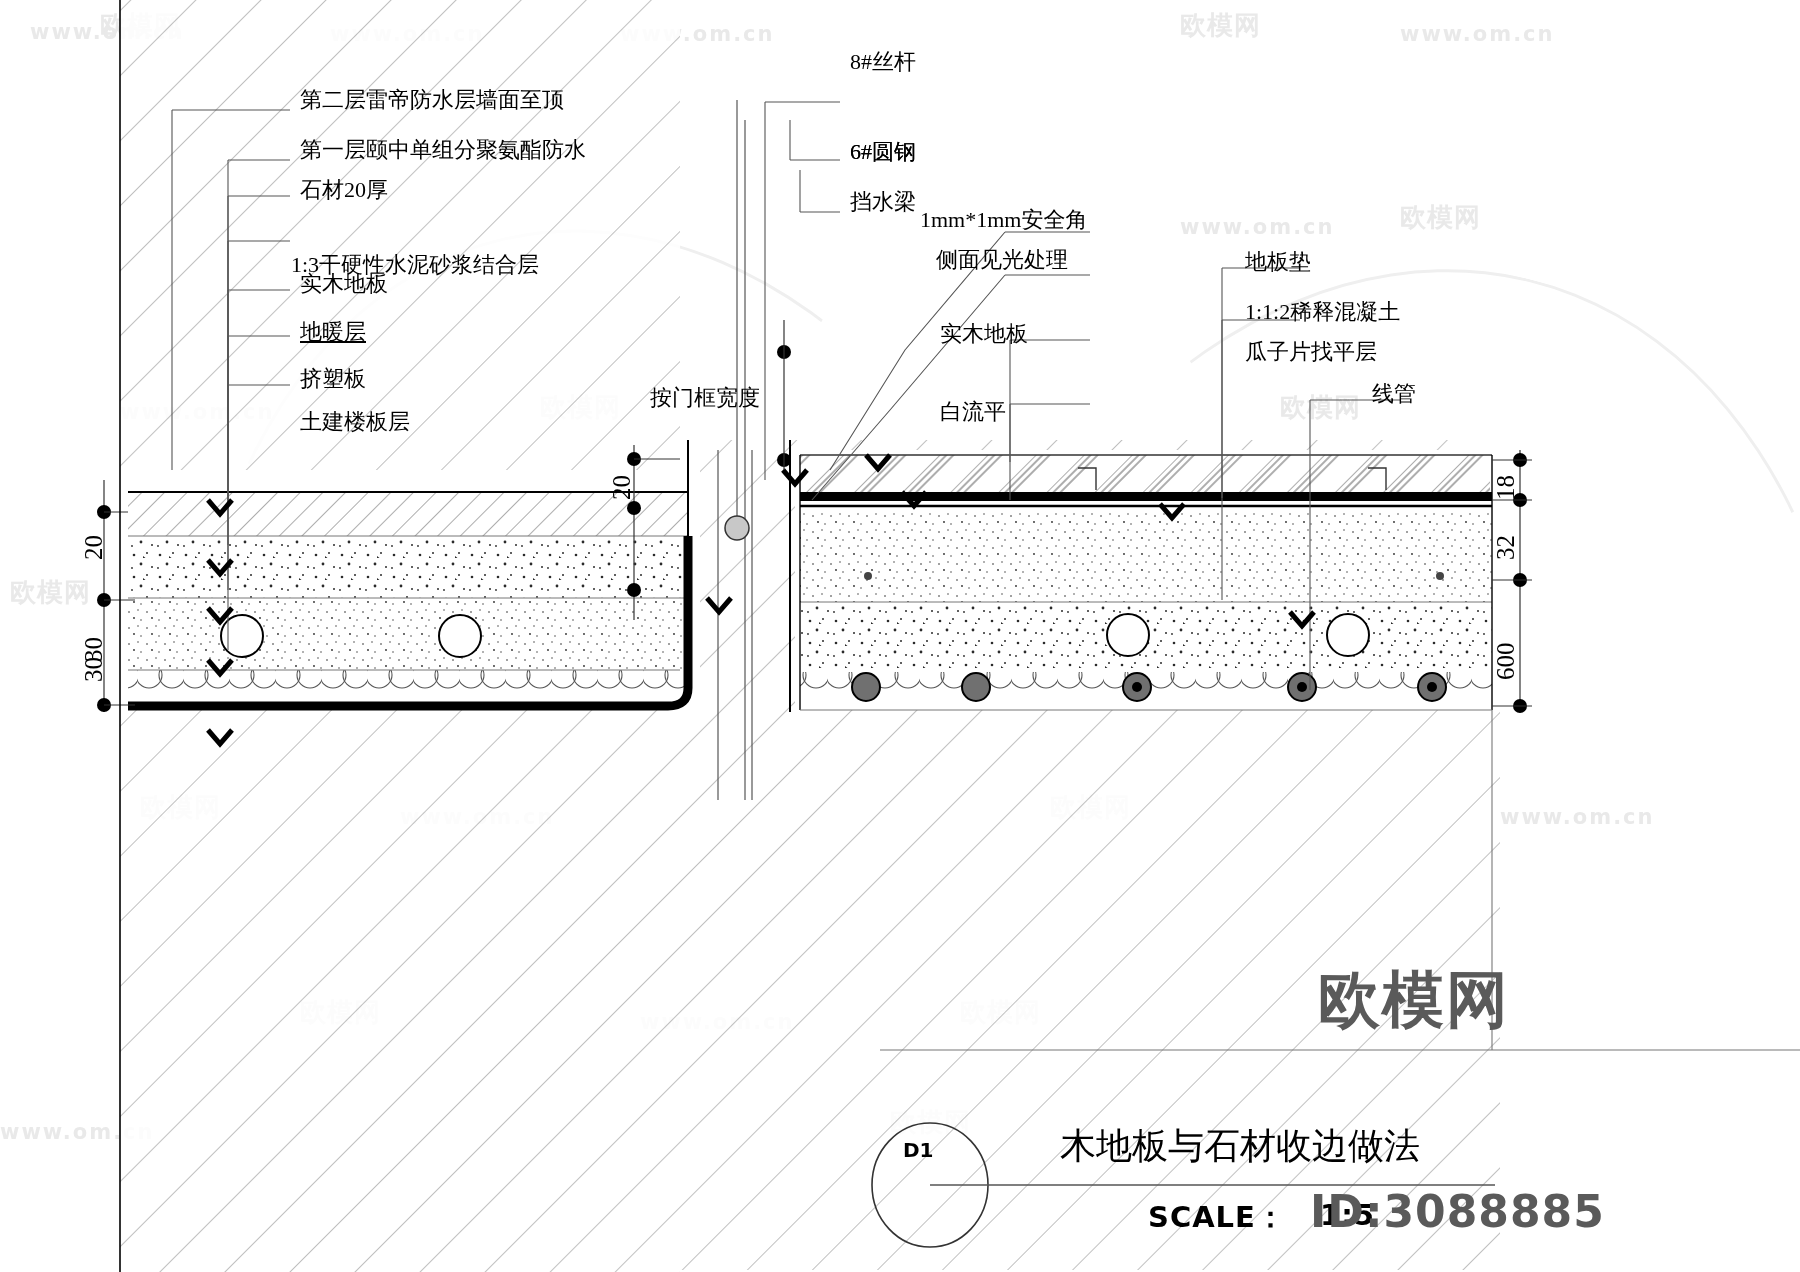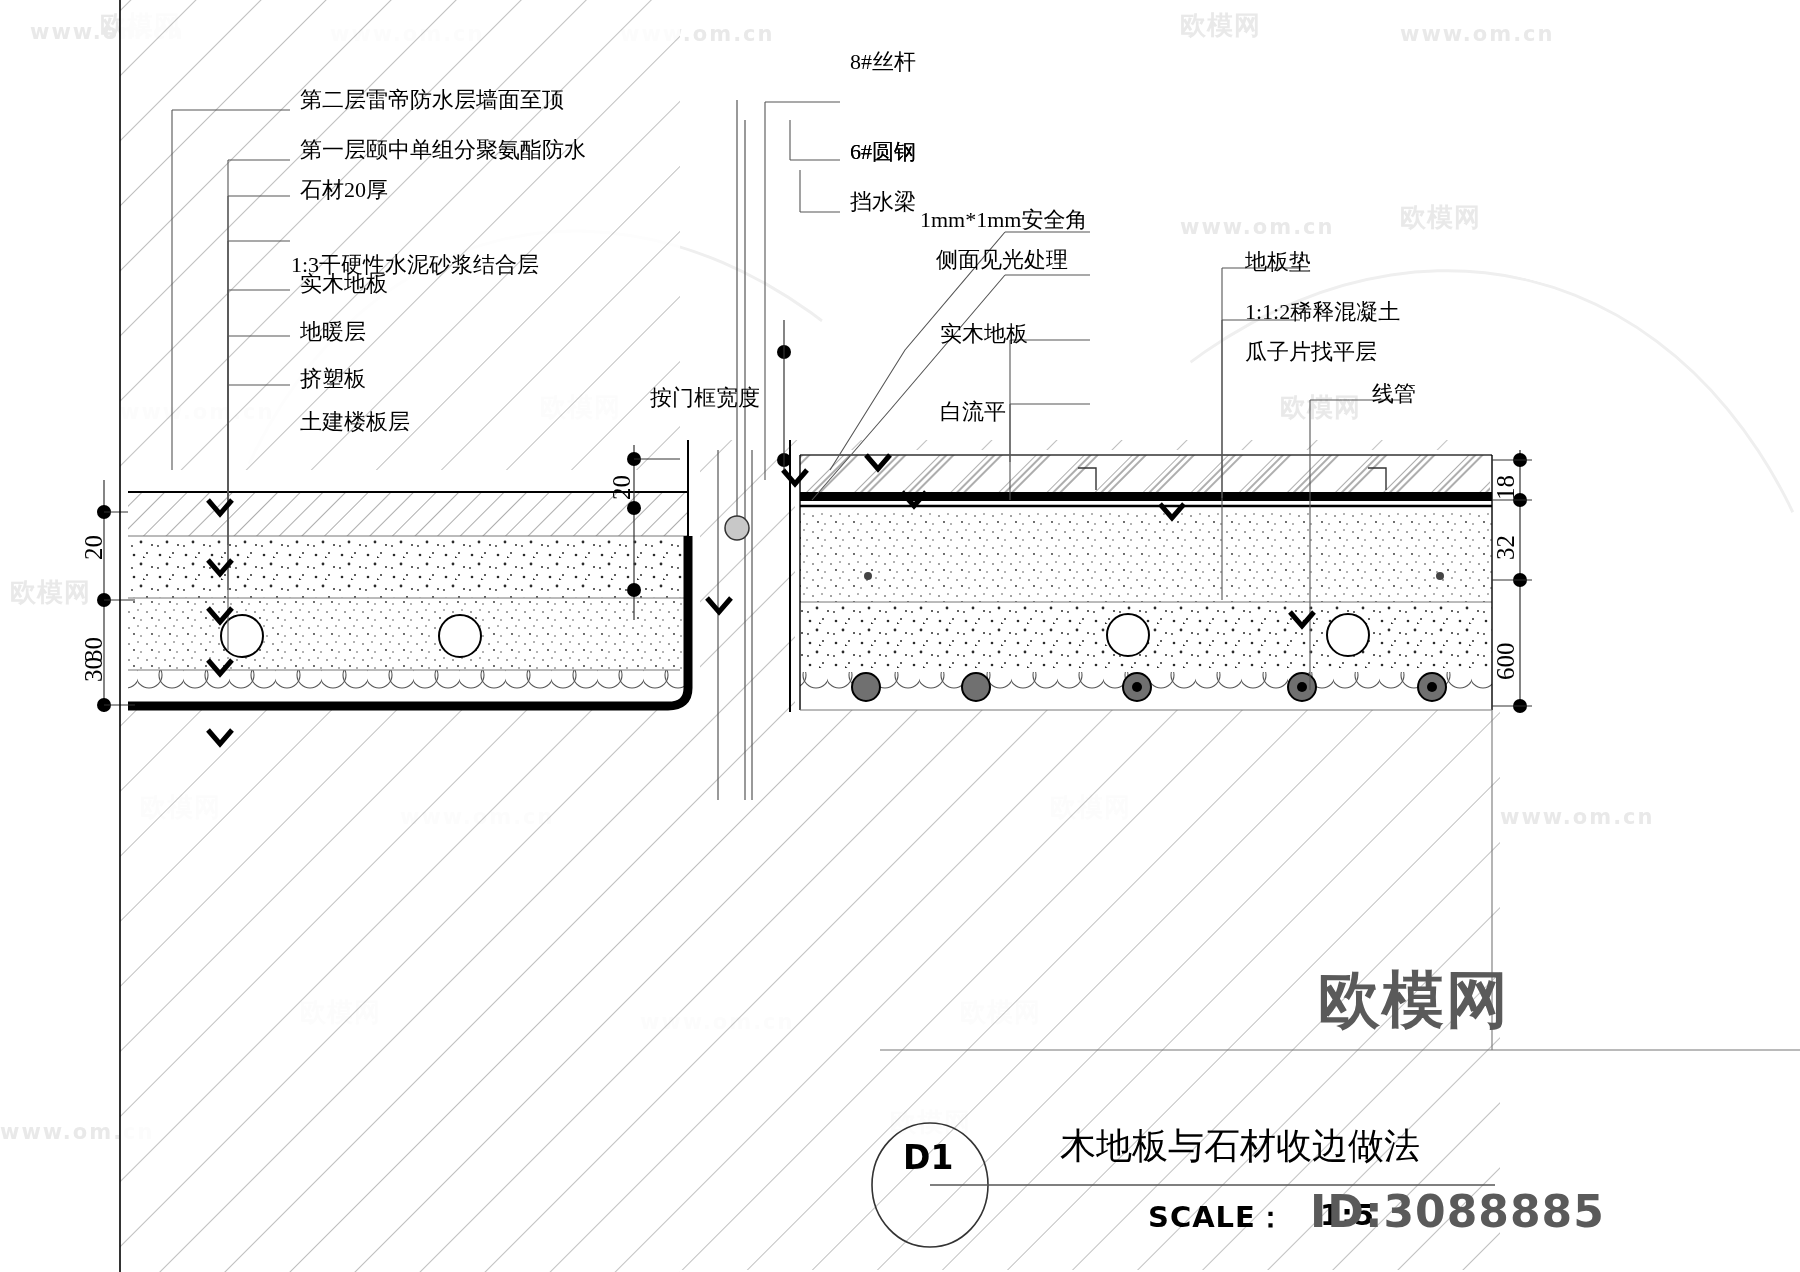--- a/index.html
+++ b/index.html
@@ -28,21 +28,21 @@
   .lbl{position:absolute;white-space:nowrap;font-size:22px;line-height:1.05;
        font-family:"Liberation Serif","DejaVu Serif",serif;color:#000;z-index:20;}
   .dim{position:absolute;white-space:nowrap;font-size:25px;color:#000;z-index:20;
        font-family:"Liberation Serif","DejaVu Serif",serif;}
   .dim.rot{transform:rotate(-90deg);transform-origin:left top;}
 
   .title-cn{position:absolute;font-size:36px;white-space:nowrap;z-index:20;
        font-family:"Liberation Serif","DejaVu Serif",serif;}
   .scale-txt{position:absolute;font-size:29px;font-weight:bold;white-space:nowrap;z-index:20;
        font-family:"DejaVu Sans","Liberation Sans",sans-serif;letter-spacing:1px;}
-  .tag-txt{position:absolute;font-size:33px;font-weight:bold;z-index:20;
+  .tag-txt{position:absolute;font-size:20px;font-weight:bold;z-index:20;
        font-family:"DejaVu Sans","Liberation Sans",sans-serif;}
 
   
   .brand{position:absolute;z-index:30;color:#5a5a5a;font-weight:bold;white-space:nowrap;
        font-family:"DejaVu Sans","Liberation Sans",sans-serif;}
   .brand-cn{font-size:62px;letter-spacing:2px;}
   .brand-id{font-size:44px;letter-spacing:1px;}
 </style>
 </head>
 <body>
@@ -312,21 +312,21 @@
       <ellipse cx="930" cy="1185" rx="58" ry="62" fill="none" stroke="#333" stroke-width="1.6"></ellipse>
       <line x1="930" y1="1185" x2="1495" y2="1185" stroke="#555" stroke-width="1.4"></line>
     </g>
   </svg>
 
   <div class="lbl" style="left:300px;top:88px;">第二层雷帝防水层墙面至顶</div>
   <div class="lbl" style="left:300px;top:138px;">第一层颐中单组分聚氨酯防水</div>
   <div class="lbl" style="left:300px;top:178px;">石材20厚</div>
   <div class="lbl" style="left:291px;top:226px;margin-top:27px;">1:3干硬性水泥砂浆结合层</div>
   <div class="lbl" style="left:300px;top:272px;">实木地板</div>
-  <div class="lbl" style="left:300px;top:320px;">地暖层</div>
+  <div class="lbl" style="left:300px;top:320px;text-decoration:underline;">地暖层</div>
   <div class="lbl" style="left:300px;top:367px;">挤塑板</div>
   <div class="lbl" style="left:300px;top:410px;">土建楼板层</div>
 
   <div class="lbl" style="left:850px;top:50px;">8#丝杆</div>
   <div class="lbl" style="left:850px;top:140px;">6#圆钢</div>
   <div class="lbl" style="left:850px;top:140px;opacity:0;"></div>
   <div class="lbl" style="left:850px;top:140px;">6#圆钢</div>
 
   <div class="lbl" style="left:850px;top:190px;">挡水梁</div>
 

